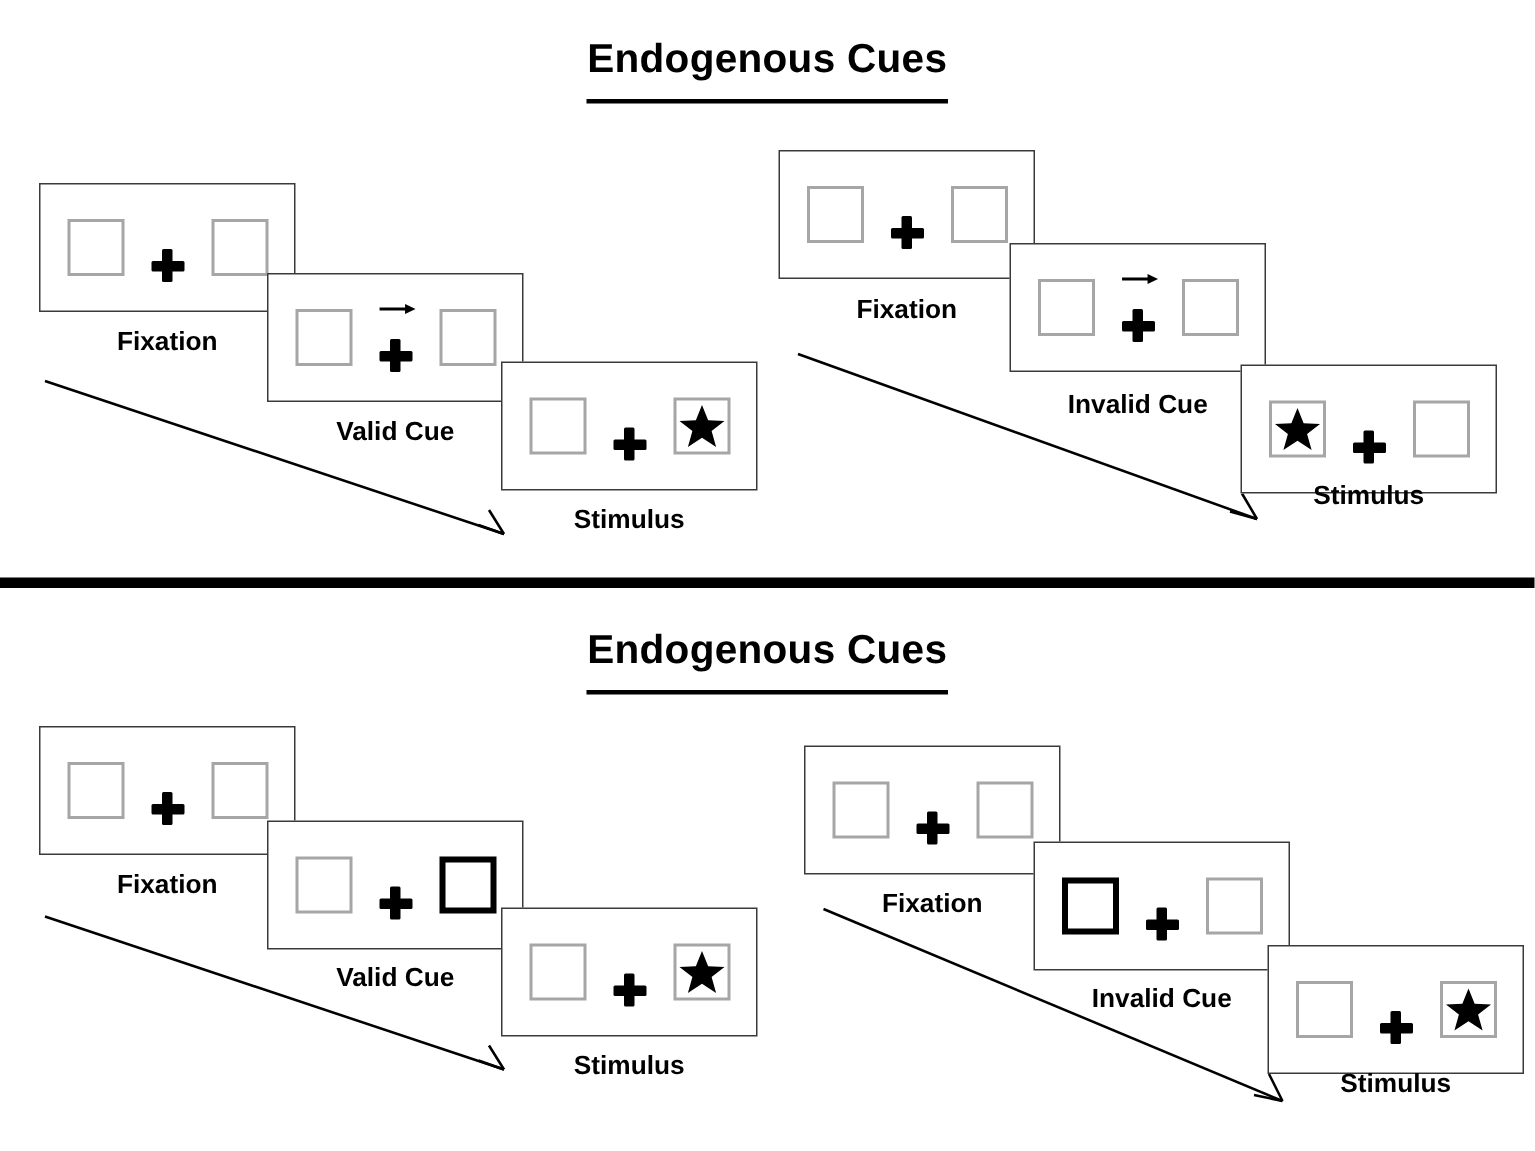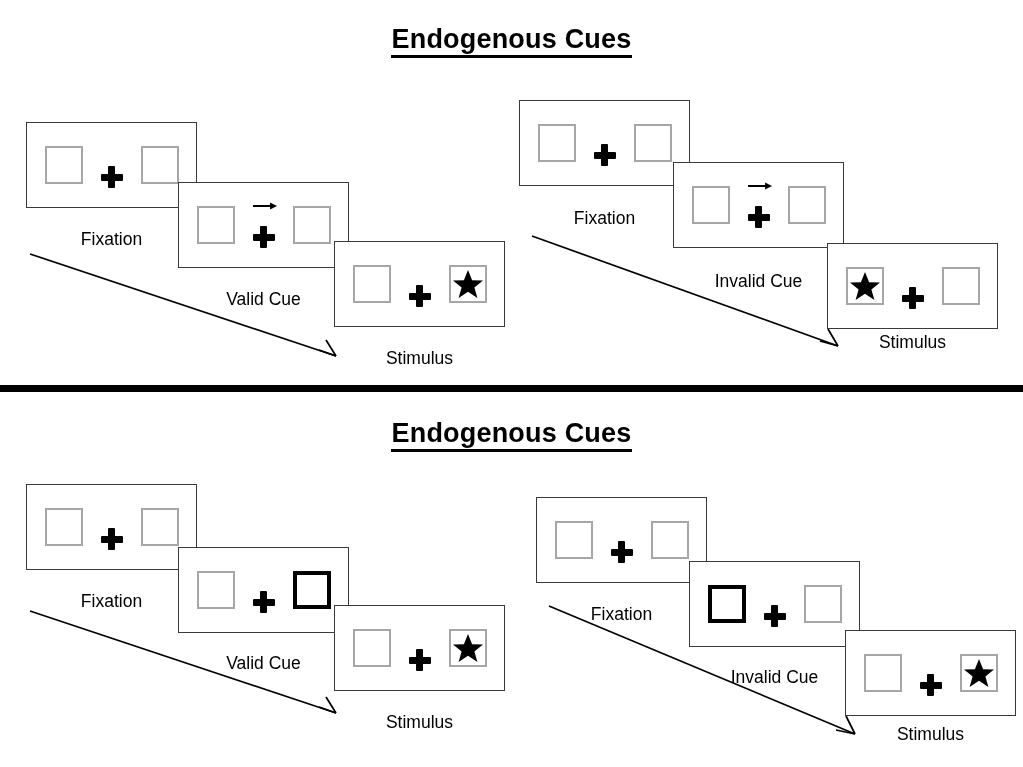--- a/index.html
+++ b/index.html
@@ -21,21 +21,21 @@
     position: absolute;
     width: 100%;
     left: 0;
     text-align: center;
     font-size: 27px;
     font-weight: bold;
     letter-spacing: 0.2px;
   }
   .section-title span {
     border-bottom: 3px solid #000;
-    padding-bottom: 1px;
+    padding-bottom: 12px;
   }
 
   
   .divider {
     position: absolute;
     left: 0;
     width: 1023px;
     height: 7px;
     background: #000;
   }
@@ -117,23 +117,22 @@
     transform: translateX(-46%);
     width: 26px;
     height: 10px;
   }
   .center-col .cross { margin-top: auto; }
 
   
   .caption {
     position: absolute;
     font-size: 17.5px;
-    font-weight: normal;
+    font-weight: bold;
     white-space: nowrap;
-    margin-top: 12px;
   }
 
   
   .time-arrow {
     position: absolute;
     overflow: visible;
     pointer-events: none;
   }
 </style>
 </head>

